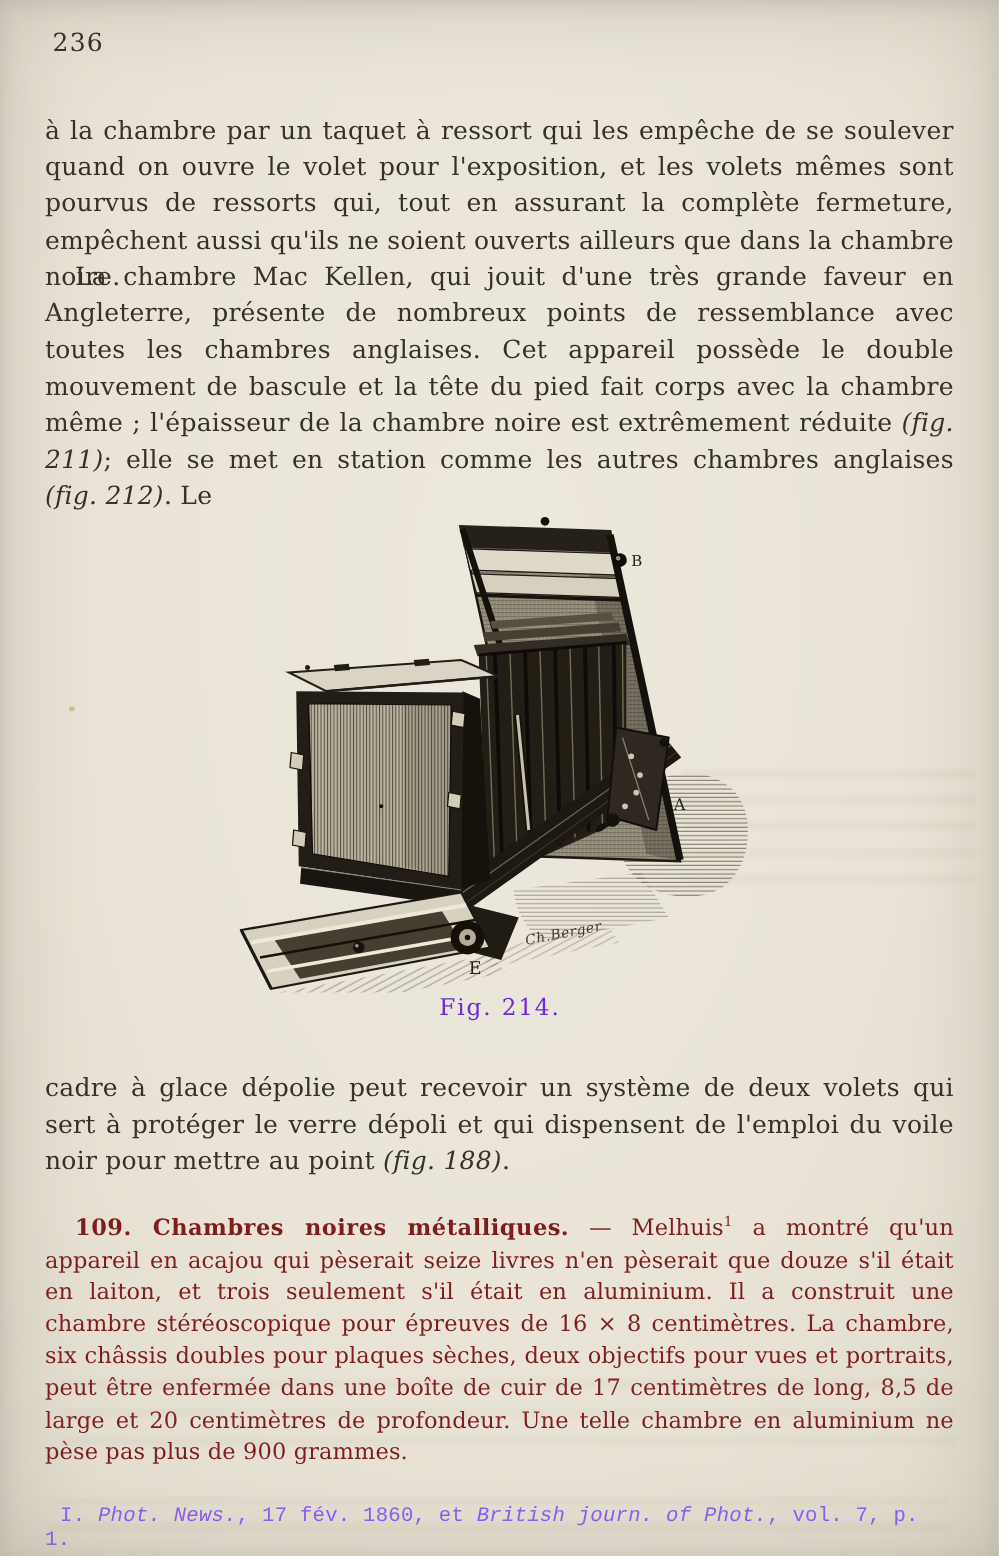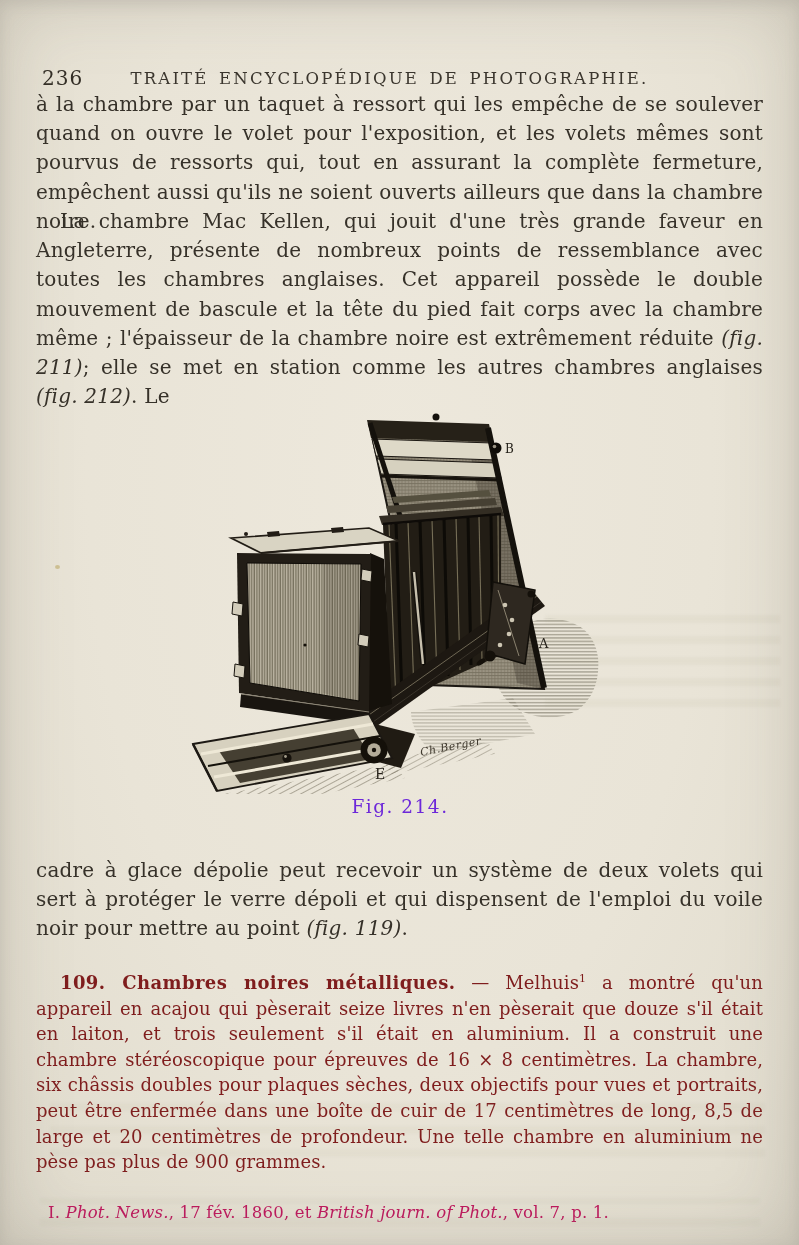--- a/index.html
+++ b/index.html
@@ -10,21 +10,21 @@
     font-family:"DejaVu Serif","Liberation Serif",serif;
     color:#37322a;
     -webkit-font-smoothing:antialiased;
   }
   body::after{
     content:"";position:absolute;inset:0;pointer-events:none;
     box-shadow:inset 0 0 70px rgba(125,120,105,.28), inset 0 4px 14px rgba(150,148,140,.25);
   }
   .block{position:absolute;left:36px;width:727px;}
   
-  .header{top:22px;height:26px;margin-top:44px;}
+  .header{top:22px;height:26px;}
   .pagenum{
     position:absolute;left:6px;top:0;font-size:20px;letter-spacing:1px;color:#332e26;
   }
   .runtitle{
     position:absolute;left:0;right:20px;top:3px;text-align:center;
     font-size:16.5px;letter-spacing:2.2px;color:#3b362e;word-spacing:3px;
   }
   
   .para{
     text-align:justify;font-size:20px;line-height:29.2px;letter-spacing:.2px;color:#363129;
@@ -41,40 +41,39 @@
   }
   
   .p4{
     top:952px;text-align:justify;text-indent:24px;
     font-size:18px;line-height:25.6px;letter-spacing:.1px;color:#7f1d1d;
   }
   .p4 .head{font-weight:bold;letter-spacing:.4px;}
   .p4 sup{font-size:11px;line-height:0;}
   
   .footnote{
-    top:1186px;font-size:16.5px;letter-spacing:.2px;color:#be185d;text-indent:12px;
+    top:1186px;font-size:16.5px;letter-spacing:.2px;color:#8b5cf6;text-indent:12px;font-family:Liberation Mono, monospace;
   }
   .footnote i{font-style:italic;font-weight:500;}
   
   .ghost{position:absolute;pointer-events:none;opacity:.8;filter:blur(1.4px);}
   .g1{left:545px;top:608px;width:235px;height:112px;
       background:repeating-linear-gradient(0deg, transparent 0 13px, rgba(138,140,104,.08) 13px 21px);}
   .g2{left:50px;top:1088px;width:715px;height:84px;
       background:repeating-linear-gradient(0deg, transparent 0 15px, rgba(138,140,104,.07) 15px 23px);}
   .g3{left:40px;top:1198px;width:720px;height:42px;
       background:repeating-linear-gradient(0deg, transparent 0 14px, rgba(138,140,104,.06) 14px 22px);}
   .speck{position:absolute;left:55px;top:565px;width:5px;height:4px;border-radius:50%;
       background:rgba(186,166,92,.55);}
 </style>
 </head>
 <body>
 
 <div class="block header">
   <span class="pagenum">236</span>
-  <span class="runtitle">TRAITÉ ENCYCLOPÉDIQUE DE PHOTOGRAPHIE.</span>
 </div>
 
 <p class="block para p1">à la chambre par un taquet à ressort qui les empêche de se soulever quand on ouvre le volet pour l'exposition, et les volets mêmes sont pourvus de ressorts qui, tout en assurant la complète fermeture, empêchent aussi qu'ils ne soient ouverts ailleurs que dans la chambre noire.</p>
 
 <p class="block para p2"><span>La chambre Mac Kellen, qui jouit d'une très grande faveur en Angleterre, présente de nombreux points de ressemblance avec toutes les chambres anglaises. Cet appareil possède le double mouvement de bascule et la tête du pied fait corps avec la chambre même ; l'épaisseur de la chambre noire est extrêmement réduite </span><span class="fig-ref">(fig. 211)</span><span>; elle se met en station comme les autres chambres anglaises </span><span class="fig-ref">(fig. 212)</span><span>. Le</span></p>
 
 <figure class="figure" style="margin:0">
   <svg width="434" height="382" viewBox="0 0 434 382">
     <defs>
       <pattern id="vl" width="2.6" height="6" patternUnits="userSpaceOnUse">
@@ -200,21 +199,21 @@
     </g>
 
     <text x="322" y="41" font-size="12" fill="#26221b" font-family="DejaVu Serif, serif">B</text>
     <text x="356" y="236" font-size="13" fill="#26221b" font-family="DejaVu Serif, serif">A</text>
     <text x="192" y="367" font-size="14" fill="#26221b" font-family="DejaVu Serif, serif">E</text>
     <text transform="translate(238,344) rotate(-11)" font-size="11" font-style="italic" letter-spacing="0.5" fill="#403a2f" font-family="DejaVu Serif, serif">Ch.Berger</text>
   </svg>
   <figcaption class="fig-caption">Fig. 214.</figcaption>
 </figure>
 
-<p class="block para p3"><span>cadre à glace dépolie peut recevoir un système de deux volets qui sert à protéger le verre dépoli et qui dispensent de l'emploi du voile noir pour mettre au point </span><span class="fig-ref">(fig. 119)</span><span>.</span></p>
+<p class="block para p3"><span>cadre à glace dépolie peut recevoir un système de deux volets qui sert à protéger le verre dépoli et qui dispensent de l'emploi du voile noir pour mettre au point </span><span class="fig-ref">(fig. 188)</span><span>.</span></p>
 
 <p class="block p4"><span class="head">109. Chambres noires métalliques.</span><span> — </span><span>Melhuis</span><sup>1</sup><span> a montré qu'un appareil en acajou qui pèserait seize livres n'en pèserait que douze s'il était en laiton, et trois seulement s'il était en aluminium. Il a construit une chambre stéréoscopique pour épreuves de 16 × 8 centimètres. La chambre, six châssis doubles pour plaques sèches, deux objectifs pour vues et portraits, peut être enfermée dans une boîte de cuir de 17 centimètres de long, 8,5 de large et 20 centimètres de profondeur. Une telle chambre en aluminium ne pèse pas plus de 900 grammes.</span></p>
 
 <p class="block footnote"><span>I. </span><i>Phot. News.</i><span>, 17 fév. 1860, et </span><i>British journ. of Phot.</i><span>, vol. 7, p. 1.</span></p>
 
 <div class="ghost g1"></div>
 <div class="ghost g2"></div>
 <div class="ghost g3"></div>
 <div class="speck"></div>
 

